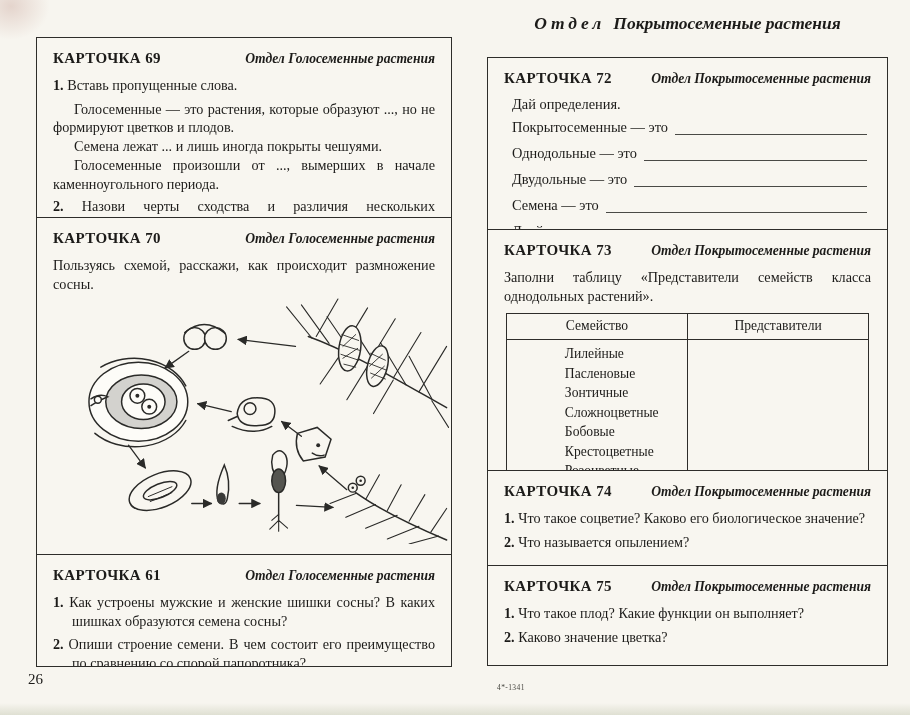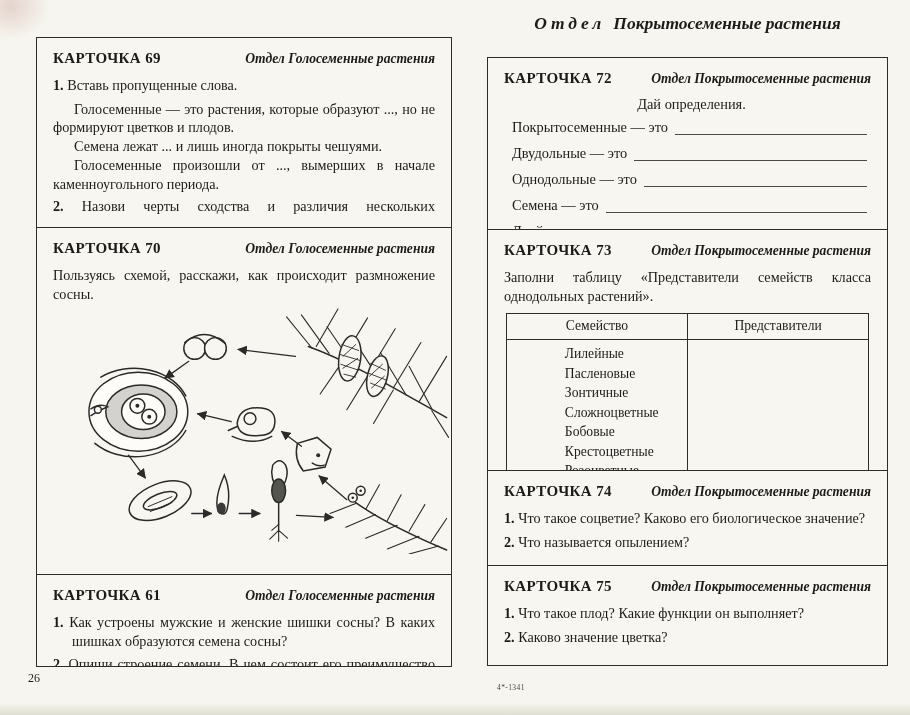--- a/index.html
+++ b/index.html
@@ -6,26 +6,26 @@
   body{background:#dbd9d2;}
   .scan{position:relative;width:910px;height:715px;background:#f7f5ef;overflow:hidden;
         font-family:"Liberation Serif","DejaVu Serif",serif;color:#1c1b19;}
   .corner-smudge{position:absolute;left:-10px;top:-12px;width:60px;height:52px;
         background:radial-gradient(ellipse at 35% 35%, rgba(205,172,162,.45), rgba(205,172,162,0) 70%);}
   .bottom-shade{position:absolute;left:0;bottom:0;width:100%;height:12px;
         background:linear-gradient(to bottom, rgba(160,168,135,0), rgba(160,168,135,.28));}
 
   .card-col{position:absolute;border:1.6px solid #2e2d2a;background:#f8f6f0;
         display:flex;flex-direction:column;box-sizing:border-box;}
-  .col-left{left:36px;top:37px;width:416px;height:630px;gap:10px;}
+  .col-left{left:36px;top:37px;width:416px;height:630px;}
   .col-right{left:487px;top:57px;width:401px;height:609px;}
   .card{box-sizing:border-box;padding:10px 16px 6px;overflow:hidden;}
   .card + .card{border-top:1.6px solid #2e2d2a;}
   #c69{height:179px;} #c70{height:337px;} #c71{flex:1;}
-  #c72{height:171px;text-align:center;} #c73{height:241px;} #c74{height:95px;} #c75{flex:1;}
+  #c72{height:171px;} #c73{height:241px;} #c74{height:95px;} #c75{flex:1;}
 
   .card-head{display:flex;justify-content:space-between;align-items:baseline;margin:2px 0 9px;}
   .card-title{font-weight:bold;font-size:15px;letter-spacing:.4px;white-space:nowrap;}
   .card-section{font-weight:bold;font-style:italic;font-size:13.6px;white-space:nowrap;}
 
   .body-text{font-size:14.2px;line-height:1.32;text-align:justify;}
   .item{margin:0 0 5px 0;padding-left:19px;text-indent:-19px;}
   .item .num{font-weight:bold;}
   .para{margin:0;text-indent:21px;}
   .intro-line{margin:0 0 4px 0;}
@@ -41,21 +41,21 @@
   .rep-table th,.rep-table td{border:1.4px solid #2e2d2a;}
   .rep-table th{font-weight:normal;padding:4px 4px 5px;text-align:center;width:50%;}
   .rep-table td{vertical-align:top;height:140px;padding:4px 6px;}
   .families{padding-left:52px;line-height:19.4px;}
 
   .diagram-wrap{margin:4px auto 0;width:396px;}
 
   .section-header{position:absolute;left:487px;top:13px;width:401px;text-align:center;
         font-weight:bold;font-style:italic;font-size:17.5px;}
   .section-header .spread{letter-spacing:4px;margin-right:8px;}
-  .pageno{position:absolute;top:671px;font-size:12px;}
+  .pageno{position:absolute;top:671px;font-size:15px;}
   .pageno-left{left:28px;} .pageno-right{left:898px;width:30px;text-align:right;}
   .print-mark{position:absolute;left:497px;top:683px;font-size:7.5px;color:#46453f;letter-spacing:.4px;text-align:right;}
 </style>
 </head>
 <body>
 
 <div class="scan">
   <div class="corner-smudge"></div>
   <div class="bottom-shade"></div>
 
@@ -201,25 +201,25 @@
         <span class="card-title">КАРТОЧКА 72</span>
         <span class="card-section">Отдел Покрытосеменные растения</span>
       </div>
       <div class="c72-body">
         <p class="intro-line">Дай определения.</p>
         <div class="def-row">
           <span class="def-label">Покрытосеменные — это</span>
           <span class="def-blank"></span>
         </div>
         <div class="def-row">
+          <span class="def-label">Однодольные — это</span>
+          <span class="def-blank"></span>
+        </div>
+        <div class="def-row">
           <span class="def-label">Двудольные — это</span>
-          <span class="def-blank"></span>
-        </div>
-        <div class="def-row">
-          <span class="def-label">Однодольные — это</span>
           <span class="def-blank"></span>
         </div>
         <div class="def-row">
           <span class="def-label">Семена — это</span>
           <span class="def-blank"></span>
         </div>
         <div class="def-row">
           <span class="def-label">Двойное оплодотворение — это</span>
           <span class="def-blank"></span>
         </div>

